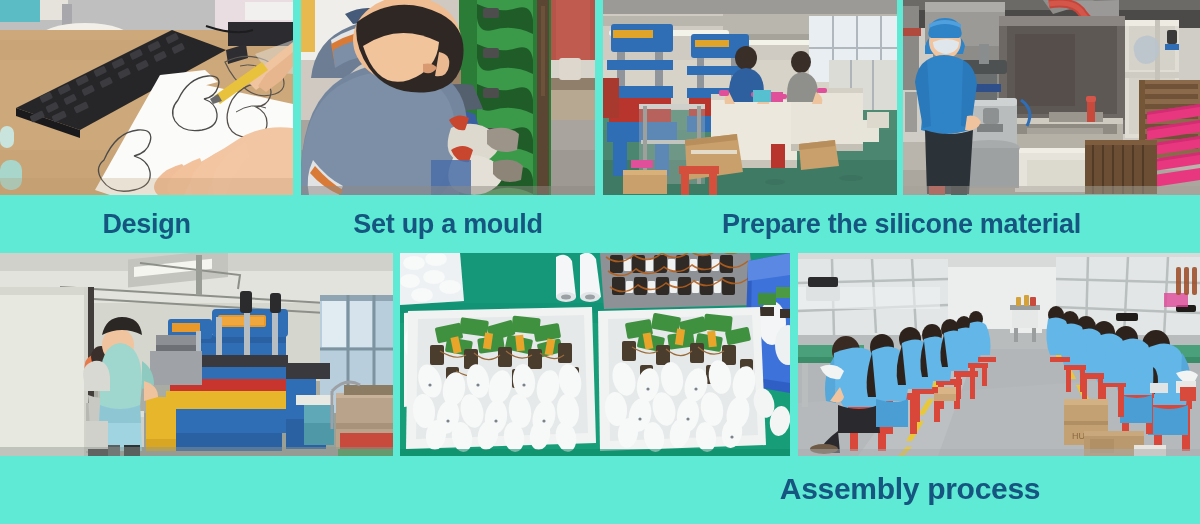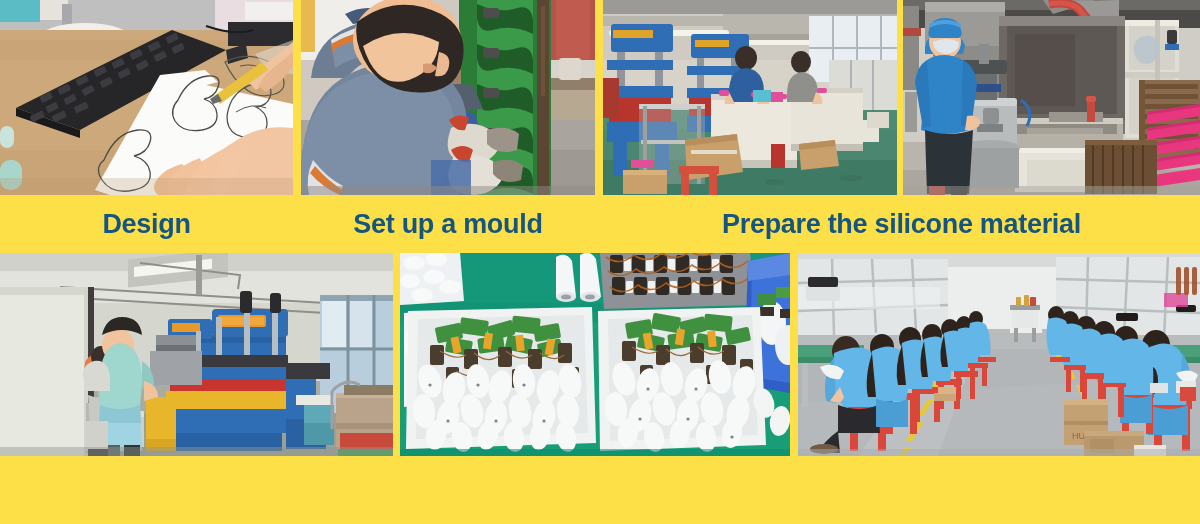--- a/index.html
+++ b/index.html
@@ -2,21 +2,21 @@
 <html><head>
 <meta charset="utf-8">
 <style>
   * { box-sizing: border-box; margin: 0; padding: 0; }
   html, body {
     width: 1200px; height: 524px;
     background: #ffffff;
     font-family: "Liberation Sans", sans-serif;
     overflow: hidden;
   }
-  .board { position: relative; width: 1200px; height: 524px; background:#fde047; }
+  .board { position: relative; width: 1200px; height: 524px; background:#5eead4; }
 
   .photo { position: absolute; overflow: hidden; background:#d8d8d8; }
   .photo svg { display:block; width:100%; height:100%; }
 
   .caption {
     position: absolute;
     display: flex; align-items: center; justify-content: center;
     font-weight: 800;
     letter-spacing: -0.3px;
     white-space: nowrap;
@@ -963,14 +963,15 @@
         <rect x="286" y="178" width="60" height="25" fill="#b9996d"></rect>
         <rect x="286" y="178" width="60" height="5" fill="#c8a87c"></rect>
         <rect x="292" y="186" width="24" height="14" fill="#a8875c" opacity="0.5"></rect>
       </g>
       <rect x="336" y="192" width="32" height="11" fill="#e8e5e0"></rect>
       <rect x="352" y="130" width="18" height="10" fill="#e0e4e4"></rect>
       <rect x="0" y="196" width="402" height="7" fill="#a8acad" opacity="0.5"></rect>
     </svg>
   </div>
 
+  <div class="caption cap-r2" style="left: 620px; top: 458px; width: 580px; height: 62px; color: rgb(21, 85, 127);">Assembly process</div>
 
 </div>
 
 </body></html>

